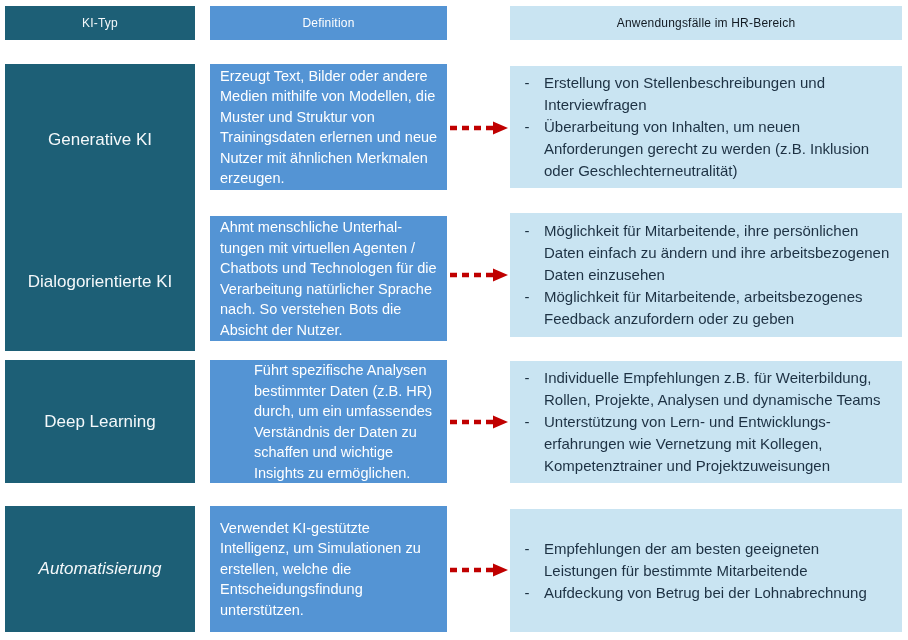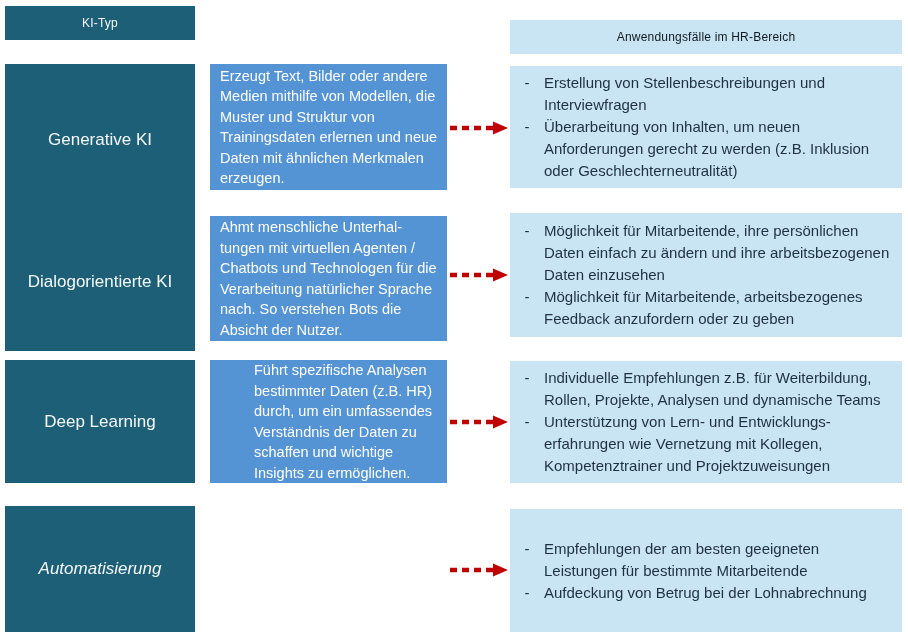--- a/index.html
+++ b/index.html
@@ -69,29 +69,32 @@
   .arrow svg{display:block;width:100%;height:100%;}
 </style>
 </head>
 <body>
 
 <div class="canvas">
 
   <div class="cell hdr hdr-teal" style="top:6px;height:34px;left:5px;width:190px;">
     <span>KI-Typ</span>
   </div>
-  <div class="cell hdr hdr-light" style="top:20px;height:34px;left:510px;width:392px;">
+  <div class="cell hdr hdr-blue" style="top:6px;height:34px;left:210px;width:237px;">
+    <span>Definition</span>
+  </div>
+  <div class="cell hdr hdr-light" style="top:6px;height:34px;left:510px;width:392px;">
     <span>Anwendungsfälle im HR-Bereich</span>
   </div>
 
   <div class="cell type-cell" style="top:64px;height:152px;">
     <span>Generative KI</span>
   </div>
   <div class="cell def-cell" style="top:64px;height:126px;">
-    <div>Erzeugt Text, Bilder oder andere Medien mithilfe von Modellen, die Muster und Struktur von Trainingsdaten erlernen und neue Daten mit ähnlichen Merkmalen erzeugen.</div>
+    <div>Erzeugt Text, Bilder oder andere Medien mithilfe von Modellen, die Muster und Struktur von Trainingsdaten erlernen und neue Nutzer mit ähnlichen Merkmalen erzeugen.</div>
   </div>
   <div class="arrow" style="top:121px;">
     <svg viewBox="0 0 60 14" preserveAspectRatio="none" aria-hidden="true">
       <line x1="1" y1="7" x2="44" y2="7" stroke="currentColor" stroke-width="4.5" stroke-dasharray="7 5"></line>
       <polygon points="44,0.5 59,7 44,13.5" fill="currentColor"></polygon>
     </svg>
   </div>
   <div class="cell use-cell" style="top:66px;height:122px;">
     <div class="use-item">
       <span class="use-dash">-</span>
@@ -145,20 +148,23 @@
     </div>
     <div class="use-item">
       <span class="use-dash">-</span>
       <span class="use-text">Unterstützung von Lern- und Entwicklungs­erfahrungen wie Vernetzung mit Kollegen, Kompetenztrainer und Projektzuweisungen</span>
     </div>
   </div>
 
   <div class="cell type-cell" style="top:506px;height:126px;font-style:italic;">
     <span>Automatisierung</span>
   </div>
+  <div class="cell def-cell" style="top:506px;height:126px;">
+    <div>Verwendet KI-gestützte Intelligenz, um Simulationen zu erstellen, welche die Entscheidungsfindung unterstützen.</div>
+  </div>
   <div class="arrow" style="top:563px;">
     <svg viewBox="0 0 60 14" preserveAspectRatio="none" aria-hidden="true">
       <line x1="1" y1="7" x2="44" y2="7" stroke="currentColor" stroke-width="4.5" stroke-dasharray="7 5"></line>
       <polygon points="44,0.5 59,7 44,13.5" fill="currentColor"></polygon>
     </svg>
   </div>
   <div class="cell use-cell" style="top:509px;height:123px;">
     <div class="use-item">
       <span class="use-dash">-</span>
       <span class="use-text">Empfehlungen der am besten geeigneten Leistungen für bestimmte Mitarbeitende</span>

